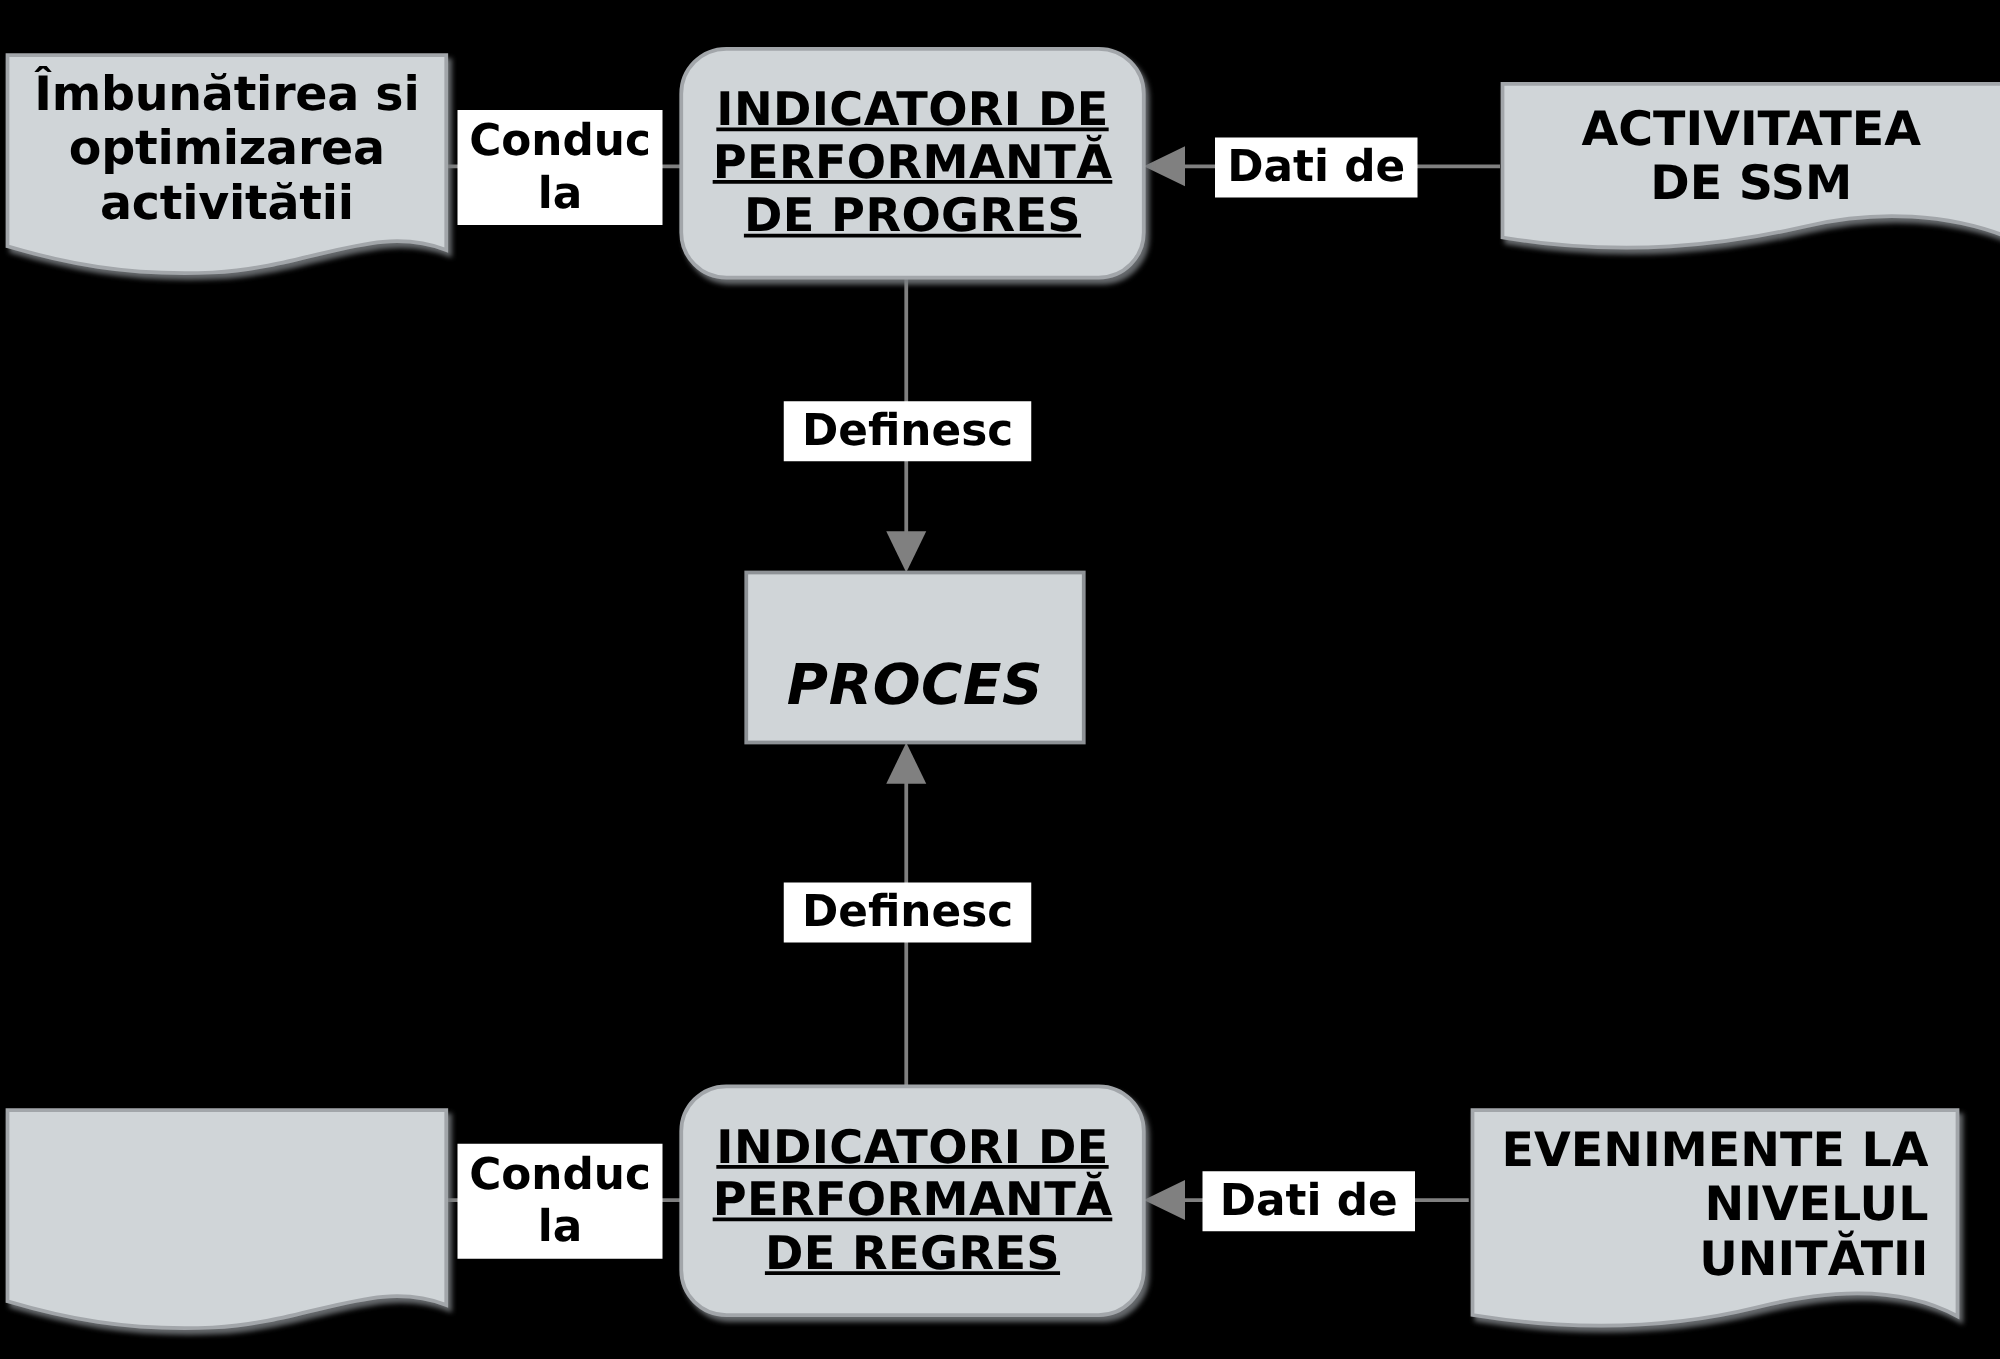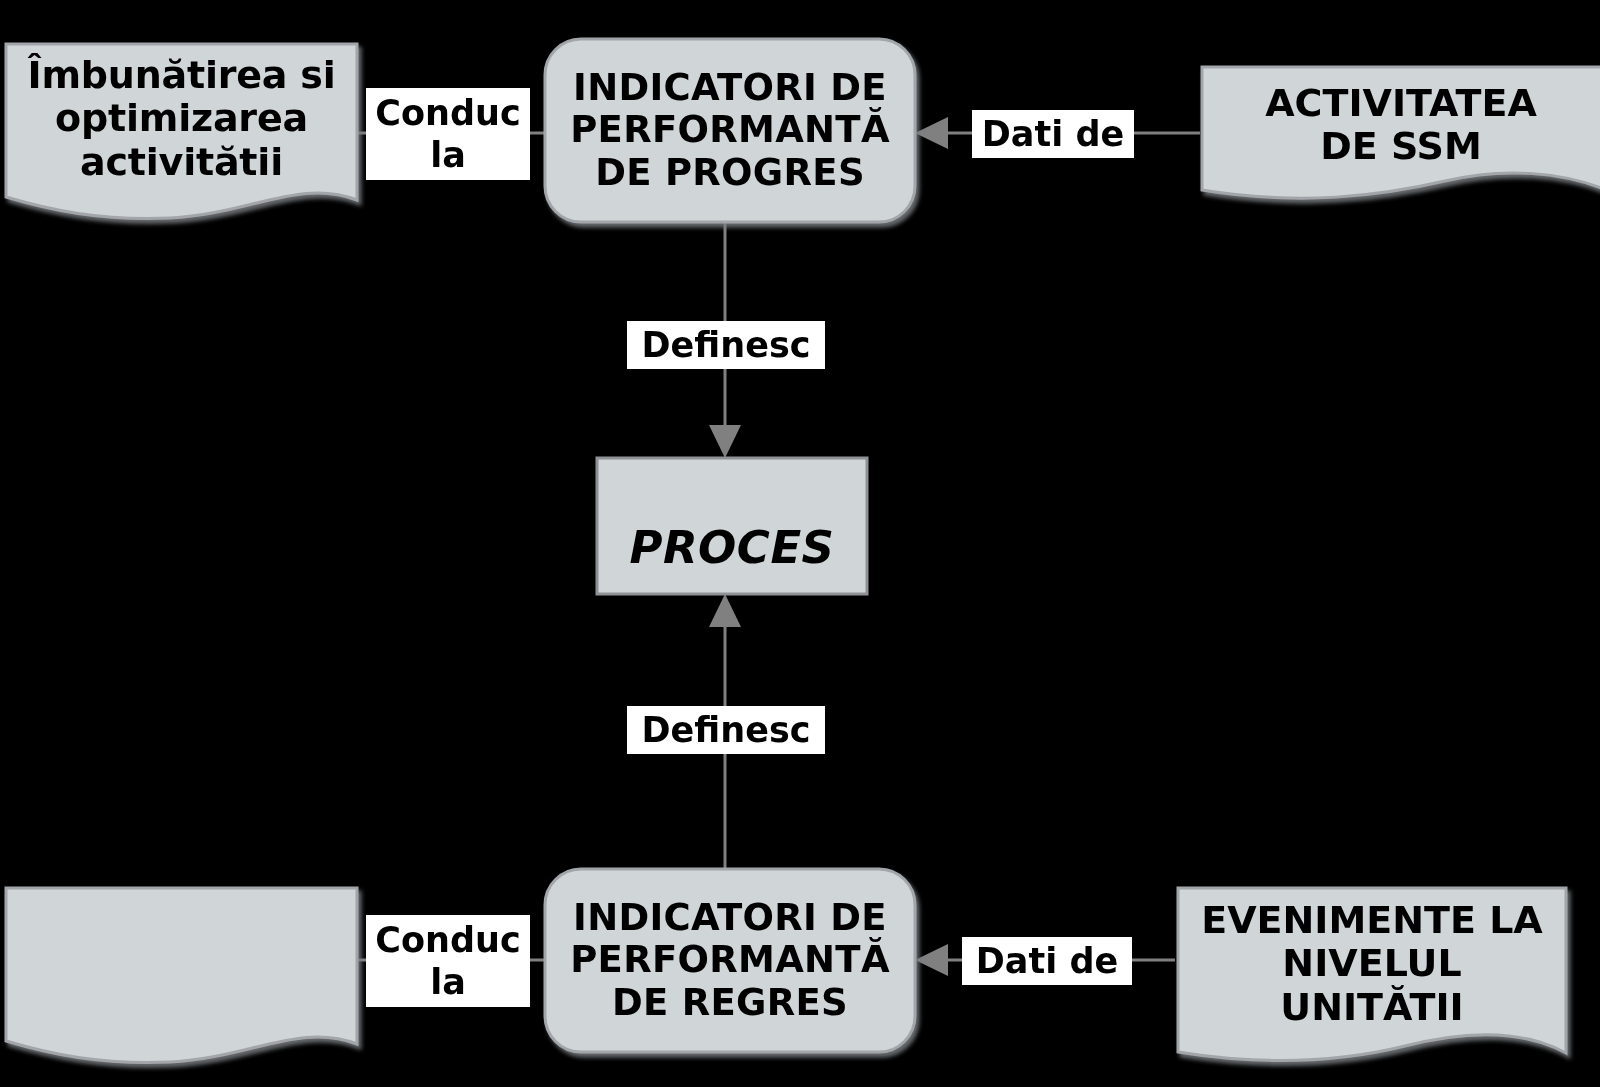--- a/index.html
+++ b/index.html
@@ -35,21 +35,21 @@
     color: #000000;
     font-family: "DejaVu Sans", sans-serif;
     font-weight: bold;
     line-height: 1.14;
     pointer-events: none;
     white-space: pre-line;
   }
   .doc-text   { font-size: 38px; letter-spacing: -0.2px; }
   .doc-text-caps { font-size: 38px; letter-spacing: 0px; }
   .proc-text  { font-size: 45px; font-style: italic; letter-spacing: 0.5px; }
-  .round-text { font-size: 37px; letter-spacing: 0.3px; }
+  .round-text { font-size: 37px; letter-spacing: 0.3px; text-decoration: underline; }
   .edge-label {
     position: absolute;
     background: #ffffff;
     color: #000000;
     font-family: "DejaVu Sans", sans-serif;
     font-weight: bold;
     font-size: 35px;
     line-height: 1.2;
     display: flex;
     align-items: center;
@@ -121,21 +121,21 @@
   <div class="node-text doc-text-caps" style="left:1202px; top:60px; width:398px; height:130px;">ACTIVITATEA
 DE SSM</div>
 
   <div class="node-text proc-text" style="left:597px; top:480px; width:270px; height:136px;">PROCES</div>
 
 
   <div class="node-text round-text" style="left:545px; top:869px; width:370px; height:183px;">INDICATORI DE
 PERFORMANTĂ
 DE REGRES</div>
 
-  <div class="node-text doc-text-caps" style="left:1178px; top:884px; width:388px; height:160px;">EVENIMENTE LA
+  <div class="node-text doc-text-caps" style="left:1178px; top:884px; width:388px; height:160px;text-align:right;">EVENIMENTE LA
 NIVELUL
 UNITĂTII</div>
 
   <div class="edge-label" style="left:366px; top:88px; width:164px; height:92px;">Conduc
 la</div>
 
   <div class="edge-label" style="left:972px; top:110px; width:162px; height:48px;">Dati de</div>
 
   <div class="edge-label" style="left:627px; top:321px; width:198px; height:48px;">Definesc</div>
 

